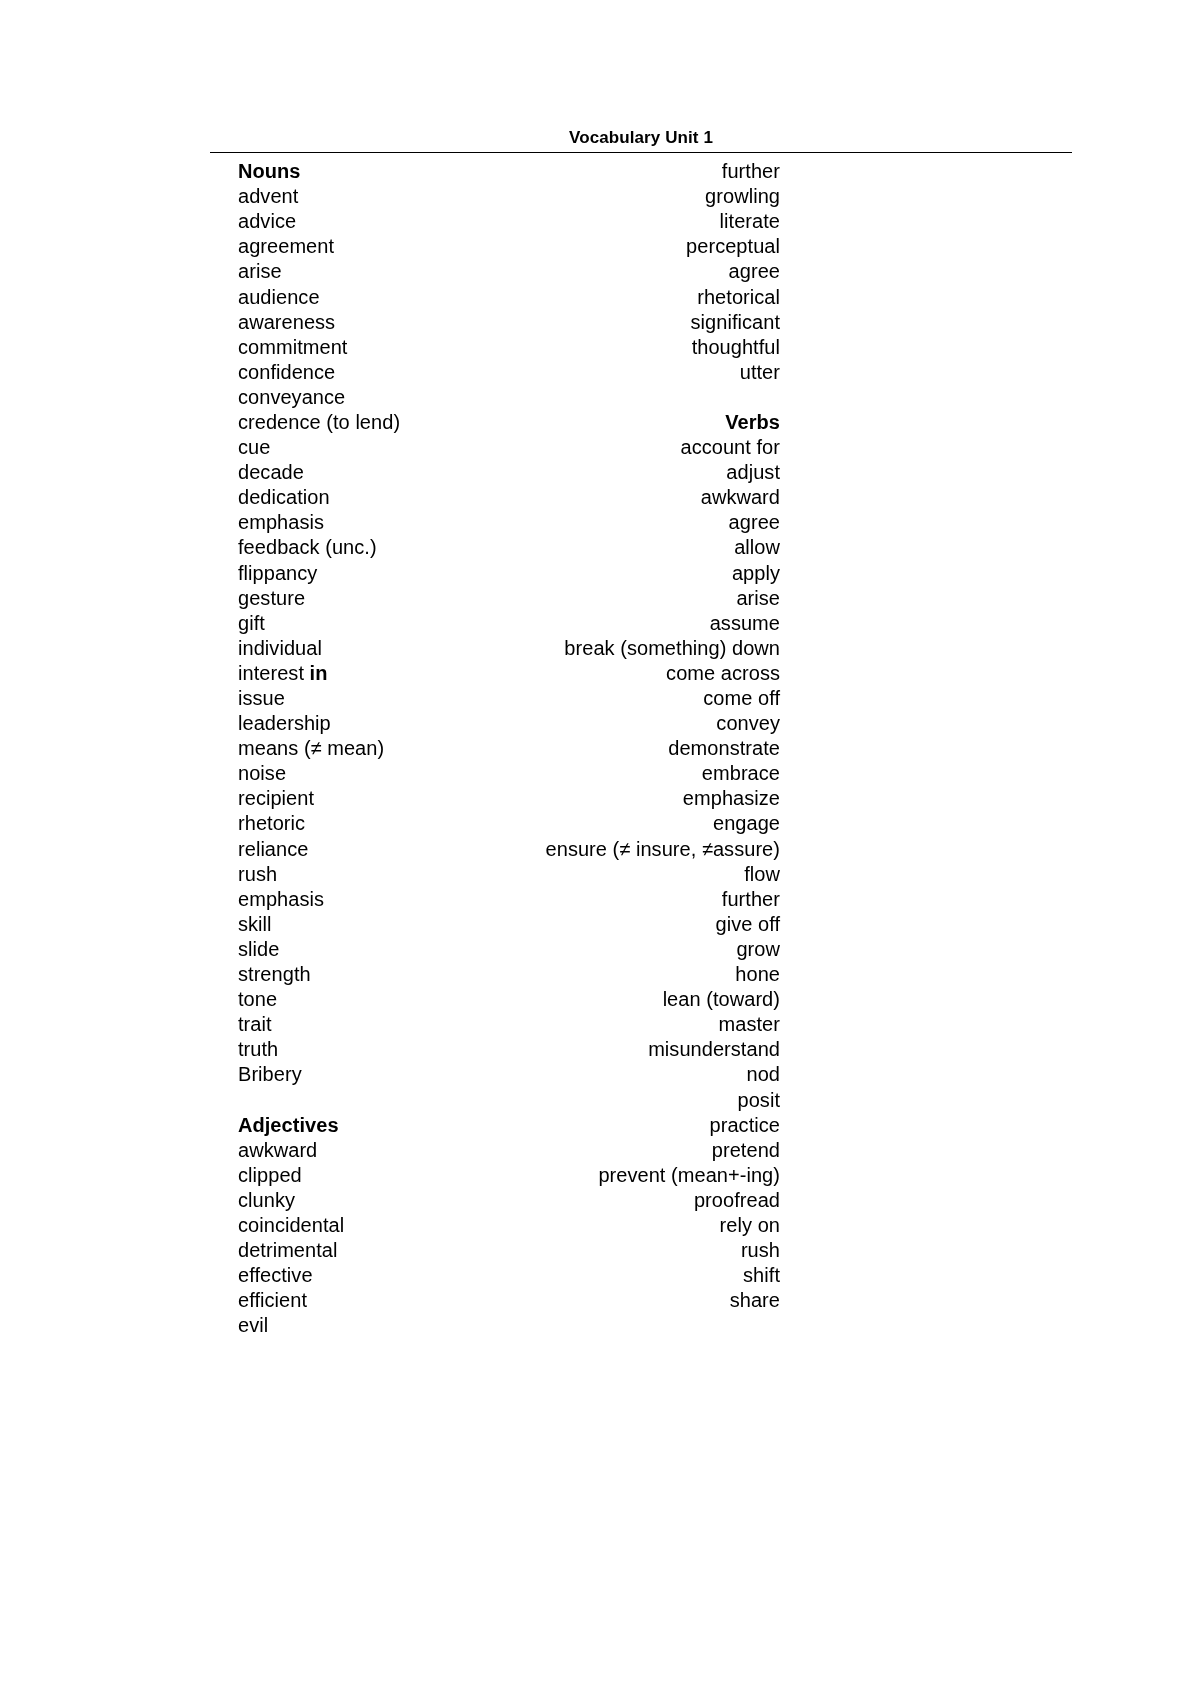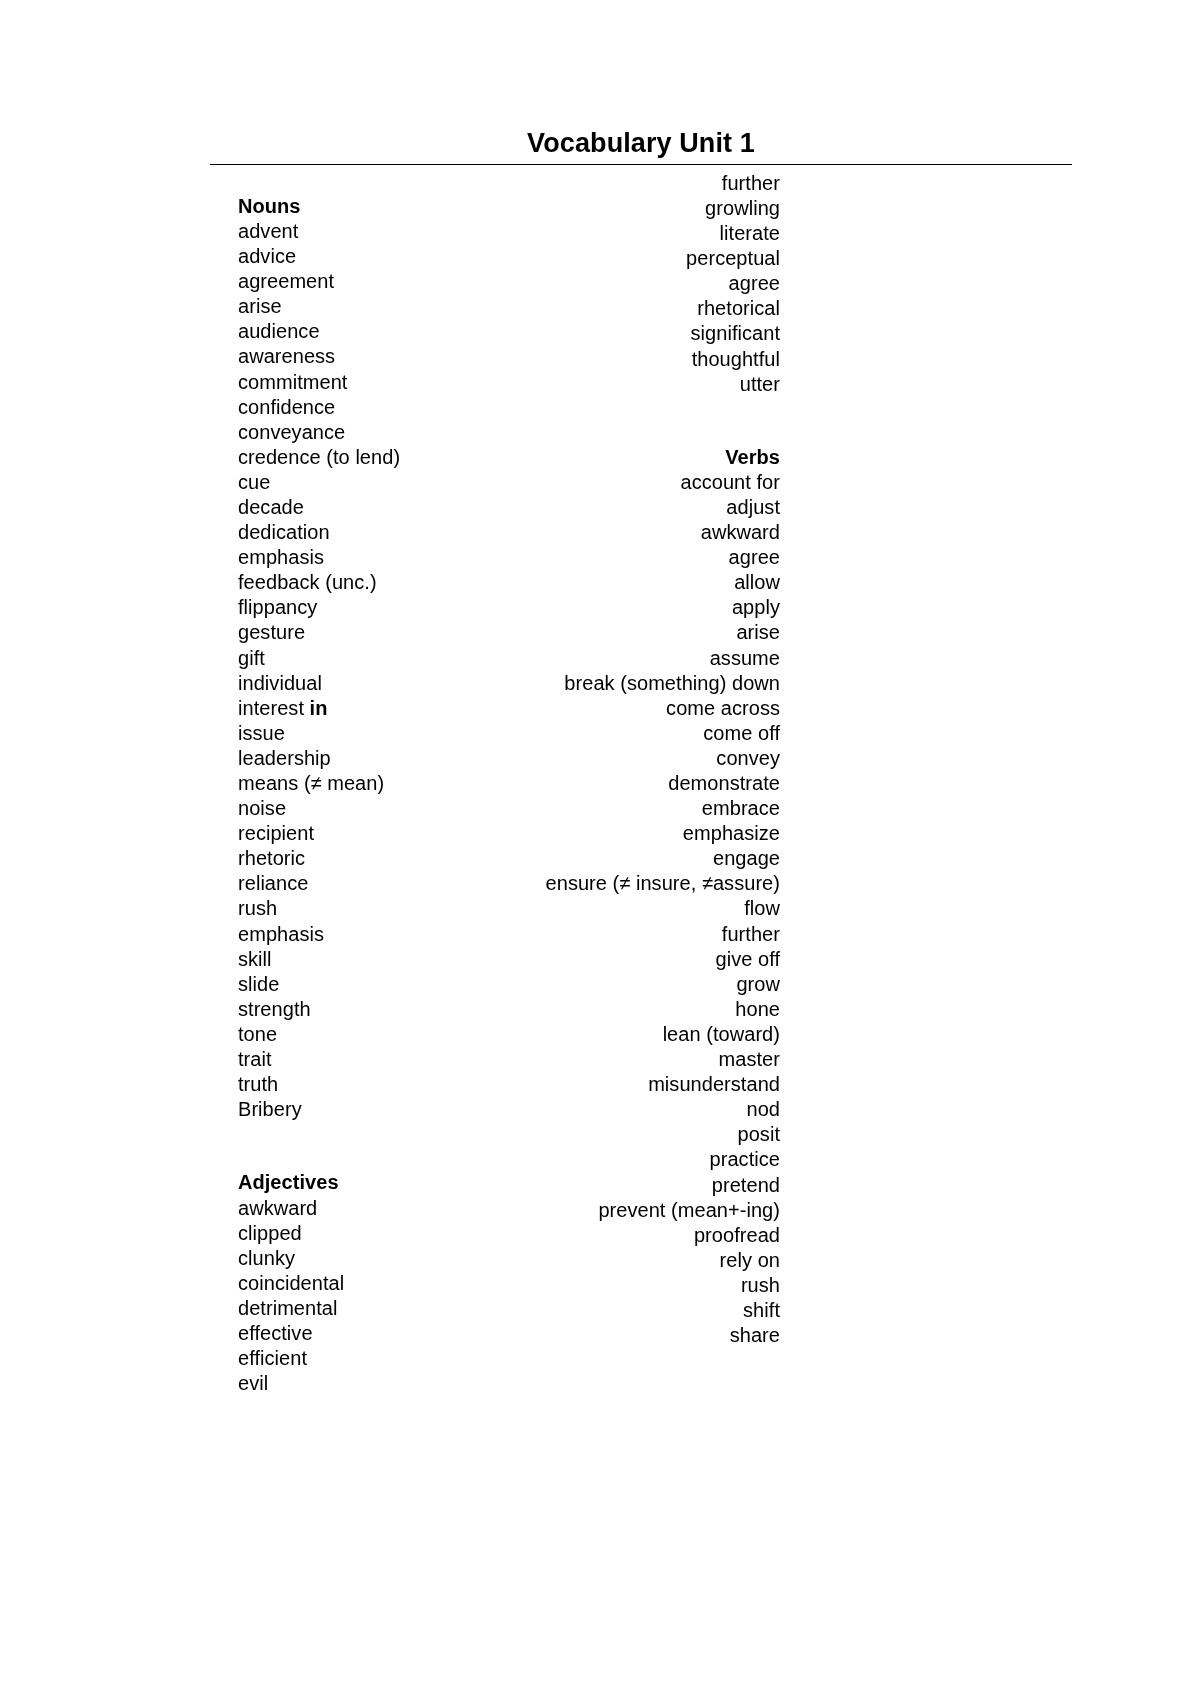--- a/index.html
+++ b/index.html
@@ -21,21 +21,21 @@
     background: #ffffff;
     box-sizing: border-box;
   }
   .doc-body {
     position: absolute;
     left: 210px;
     top: 128px;
     width: 862px;
   }
   .doc-title {
-    font-size: 27px;
+    font-size: 17px;
     font-weight: bold;
     text-align: center;
     line-height: 1.18;
     letter-spacing: 0.1px;
     padding-bottom: 4px;
   }
   .title-rule {
     border: none;
     border-top: 1.6px solid #000000;
     margin: 0 0 6px 0;
@@ -54,21 +54,20 @@
   .col-3 { width: 292px; padding-left: 12px; }
 
   .entry {
     font-size: 20px;
     line-height: 25.1px;
     white-space: pre;
     letter-spacing: 0.05px;
   }
   .entry.header {
     font-weight: bold;
-    margin-top: 23px;
   }
   .entry.spacer {
     height: 25.1px;
   }
   .entry b { font-weight: bold; }
 </style>
 </head>
 <body>
 
 <div class="page">

